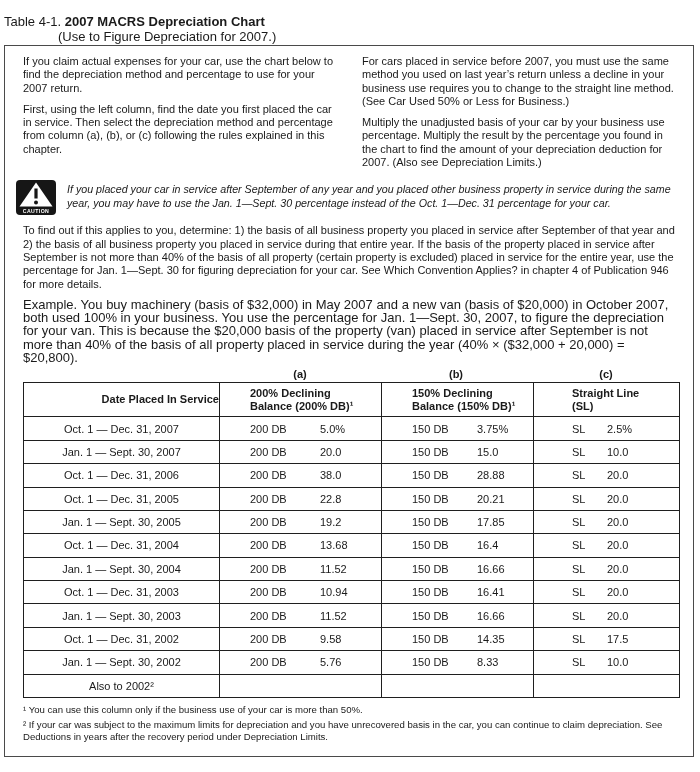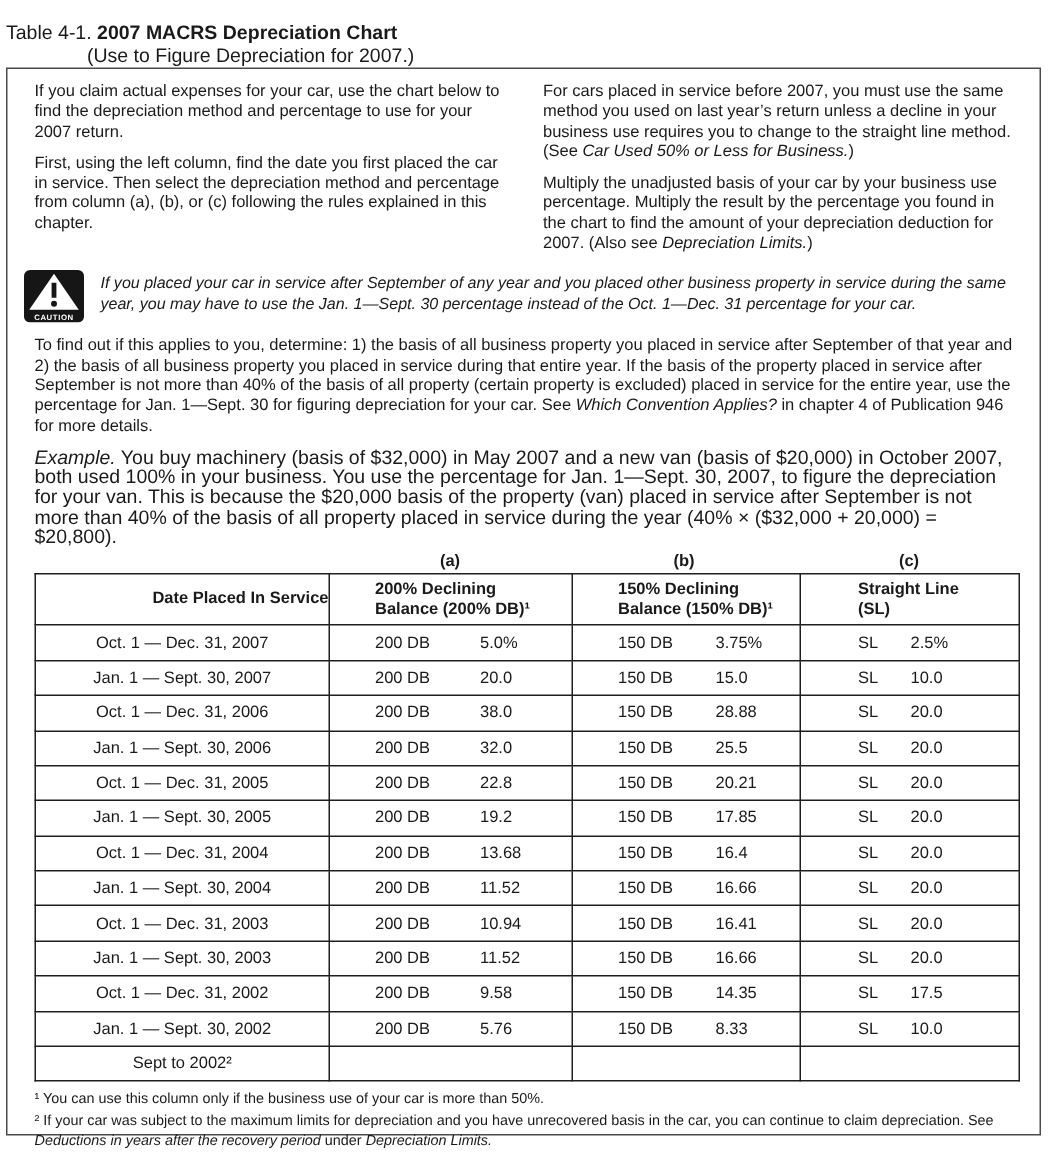--- a/index.html
+++ b/index.html
@@ -1,21 +1,21 @@
 <!DOCTYPE html>
 <html><head>
 <meta charset="utf-8">
 <style>
   * { margin:0; padding:0; box-sizing:border-box; }
   html,body { width:700px; height:772px; background:#ffffff; }
   body {
     font-family:"Liberation Sans", "DejaVu Sans", sans-serif;
     color:#1a1a1a; position:relative; overflow:hidden;
   }
-  .it { font-style:italic; }
+  .it { }
 
   
   .doc-title { position:absolute; top:14px; left:4px; font-size:13px; line-height:15px; }
   .doc-title b { font-weight:bold; }
   .doc-subtitle { padding-left:54px; font-weight:normal; }
 
   
   .content-box {
     position:absolute; top:45px; left:4px; width:690px; height:712px;
     border:1px solid #4a4a4a; padding:9px 16px 0 18px;
@@ -143,26 +143,20 @@
     <td class="c-m c-c"><span class="m">SL</span><span class="v">10.0</span></td>
   </tr>
 
   <tr>
     <td class="c-date">Oct. 1 — Dec. 31, 2006</td>
     <td class="c-m c-a"><span class="m">200 DB</span><span class="v">38.0</span></td>
     <td class="c-m c-b"><span class="m">150 DB</span><span class="v">28.88</span></td>
     <td class="c-m c-c"><span class="m">SL</span><span class="v">20.0</span></td>
   </tr>
 
-  <tr>
-    <td class="c-date">Jan. 1 — Sept. 30, 2006</td>
-    <td class="c-m c-a"><span class="m">200 DB</span><span class="v">32.0</span></td>
-    <td class="c-m c-b"><span class="m">150 DB</span><span class="v">25.5</span></td>
-    <td class="c-m c-c"><span class="m">SL</span><span class="v">20.0</span></td>
-  </tr>
 
   <tr>
     <td class="c-date">Oct. 1 — Dec. 31, 2005</td>
     <td class="c-m c-a"><span class="m">200 DB</span><span class="v">22.8</span></td>
     <td class="c-m c-b"><span class="m">150 DB</span><span class="v">20.21</span></td>
     <td class="c-m c-c"><span class="m">SL</span><span class="v">20.0</span></td>
   </tr>
 
   <tr>
     <td class="c-date">Jan. 1 — Sept. 30, 2005</td>
@@ -207,21 +201,21 @@
   </tr>
 
   <tr>
     <td class="c-date">Jan. 1 — Sept. 30, 2002</td>
     <td class="c-m c-a"><span class="m">200 DB</span><span class="v">5.76</span></td>
     <td class="c-m c-b"><span class="m">150 DB</span><span class="v">8.33</span></td>
     <td class="c-m c-c"><span class="m">SL</span><span class="v">10.0</span></td>
   </tr>
 
   <tr>
-    <td class="c-date">Sept to 2002²</td>
+    <td class="c-date">Also to 2002²</td>
     <td class="c-m c-a"><span class="m"></span><span class="v"></span></td>
     <td class="c-m c-b"><span class="m"></span><span class="v"></span></td>
     <td class="c-m c-c"><span class="m"></span><span class="v"></span></td>
   </tr>
 </tbody>
     </table>
   </div>
 
   <div class="footnotes">
     <p class="footnote"><span>¹ You can use this column only if the business use of your car is more than 50%.</span></p>

